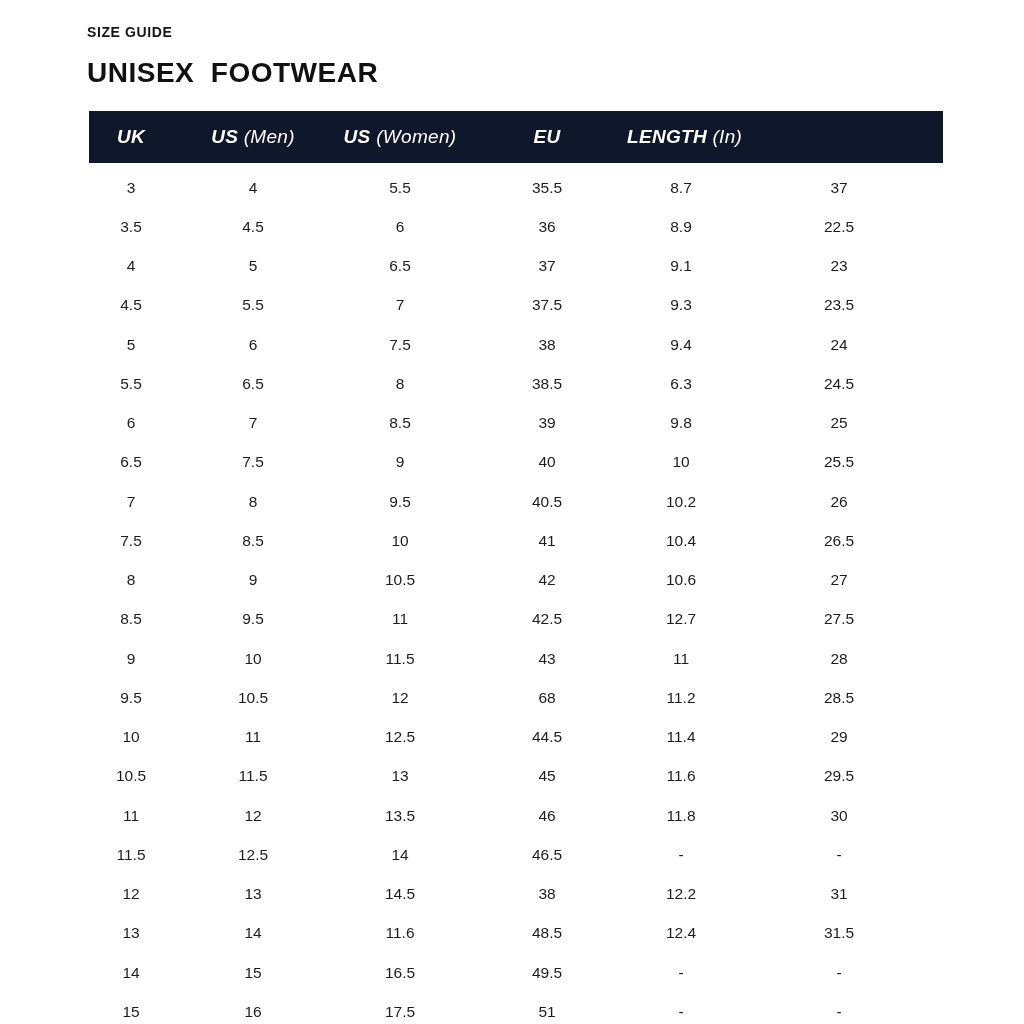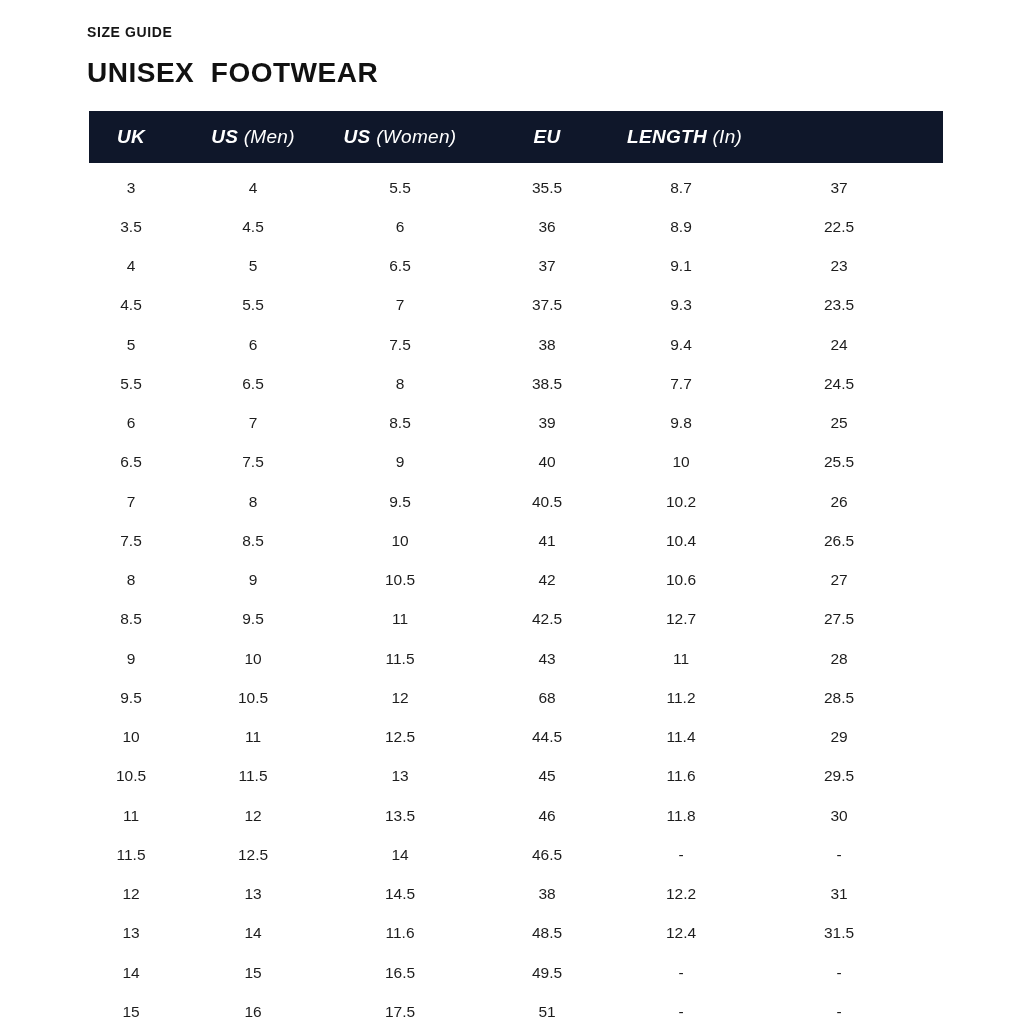--- a/index.html
+++ b/index.html
@@ -145,21 +145,21 @@
             <div class="tcell">7.5</div>
             <div class="tcell">38</div>
             <div class="tcell">9.4</div>
             <div class="tcell">24</div>
           </div>
           <div class="trow">
             <div class="tcell">5.5</div>
             <div class="tcell">6.5</div>
             <div class="tcell">8</div>
             <div class="tcell">38.5</div>
-            <div class="tcell">7.7</div>
+            <div class="tcell">6.3</div>
             <div class="tcell">24.5</div>
           </div>
           <div class="trow">
             <div class="tcell">6</div>
             <div class="tcell">7</div>
             <div class="tcell">8.5</div>
             <div class="tcell">39</div>
             <div class="tcell">9.8</div>
             <div class="tcell">25</div>
           </div>

